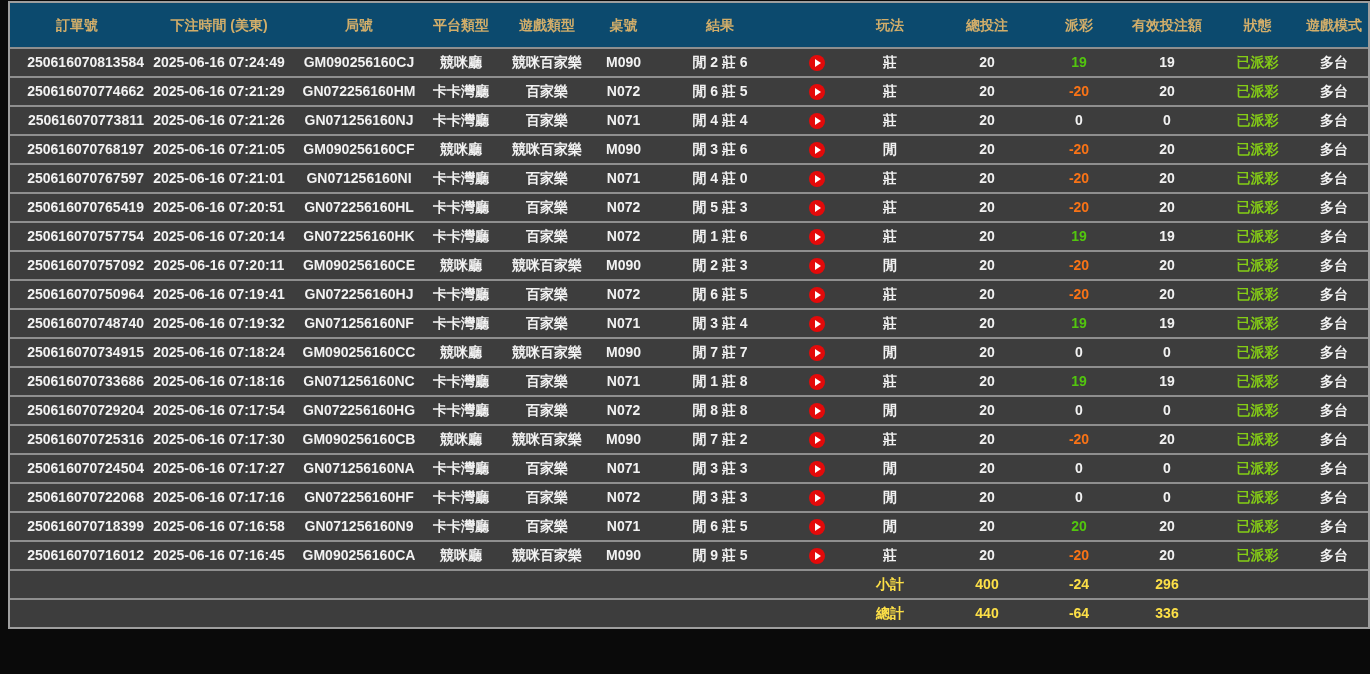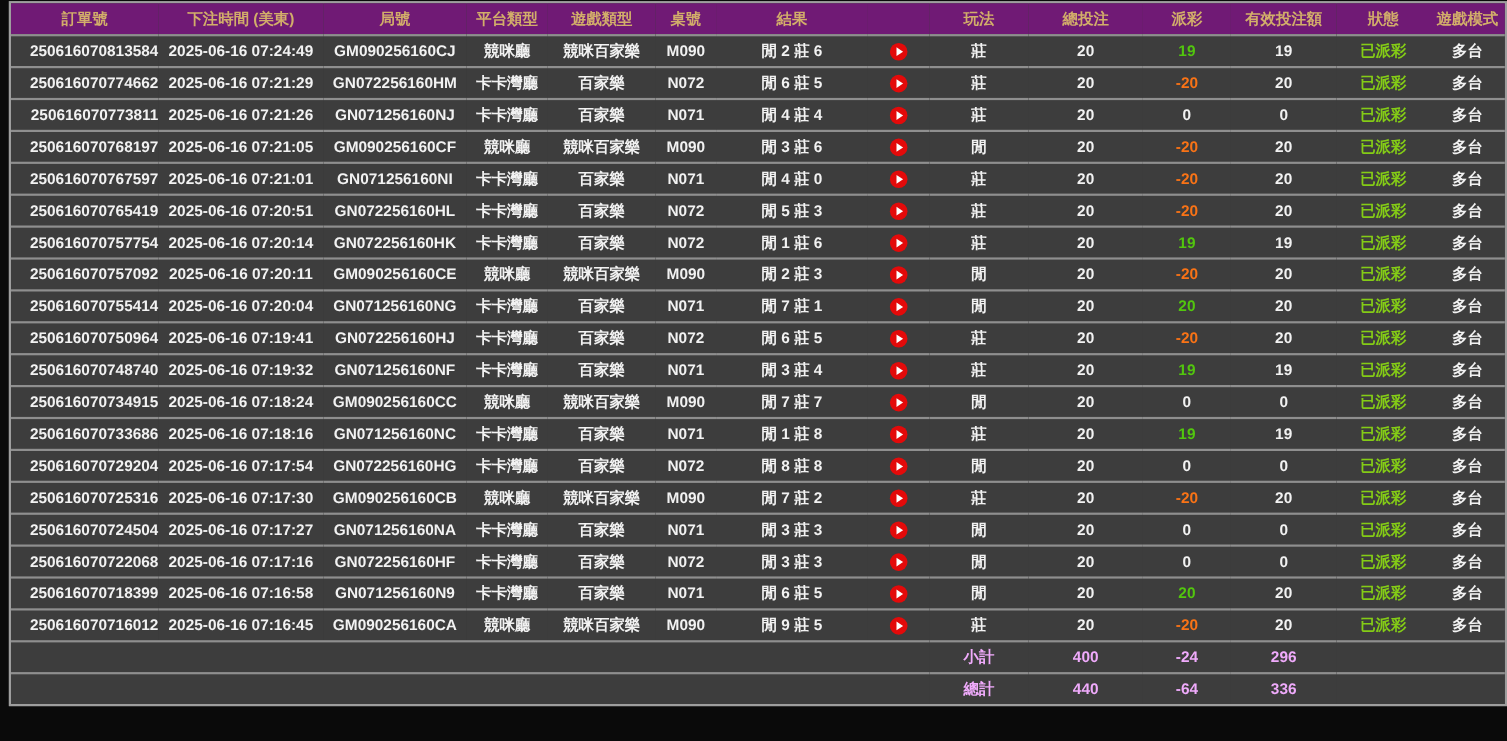--- a/index.html
+++ b/index.html
@@ -27,39 +27,39 @@
     padding: 0;
     height: 27px;
     line-height: 27px;
     font-size: 14px;
     font-weight: bold;
     text-align: center;
     white-space: nowrap;
     overflow: hidden;
   }
   thead th {
-    background: #701a75;
+    background: #0c4a6e;
     color: #d2ae6a;
-    height: 28px;
+    height: 44px;
     line-height: 28px;
   }
   tbody td, tfoot td {
     background: #3d3d3d;
     color: #f2f2f2;
     border-top: 2px solid #8f8f8f;
   }
   td.left {
     text-align: right;
     padding-left: 6px;
   }
   td.pos   { color: #52c60e; }
   td.neg   { color: #f97316; }
   td.zero  { color: #f2f2f2; }
   td.status{ color: #84cc16; }
-  tfoot td { color: #f0abfc; text-align: center; }
+  tfoot td { color: #fde047; text-align: center; }
   .play-btn {
     display: inline-block;
     width: 16px;
     height: 16px;
     border-radius: 50%;
     background: #e30a0a;
     vertical-align: middle;
     position: relative;
     cursor: pointer;
   }
@@ -236,36 +236,20 @@
           <td>閒 2 莊 3</td>
           <td><span class="play-btn"><span class="tri"></span></span></td>
           <td>閒</td>
           <td>20</td>
           <td class="neg">-20</td>
           <td>20</td>
           <td class="status">已派彩</td>
           <td>多台</td>
         </tr>
         <tr>
-          <td class="left">250616070755414</td>
-          <td>2025-06-16 07:20:04</td>
-          <td>GN071256160NG</td>
-          <td>卡卡灣廳</td>
-          <td>百家樂</td>
-          <td>N071</td>
-          <td>閒 7 莊 1</td>
-          <td><span class="play-btn"><span class="tri"></span></span></td>
-          <td>閒</td>
-          <td>20</td>
-          <td class="pos">20</td>
-          <td>20</td>
-          <td class="status">已派彩</td>
-          <td>多台</td>
-        </tr>
-        <tr>
           <td class="left">250616070750964</td>
           <td>2025-06-16 07:19:41</td>
           <td>GN072256160HJ</td>
           <td>卡卡灣廳</td>
           <td>百家樂</td>
           <td>N072</td>
           <td>閒 6 莊 5</td>
           <td><span class="play-btn"><span class="tri"></span></span></td>
           <td>莊</td>
           <td>20</td>

